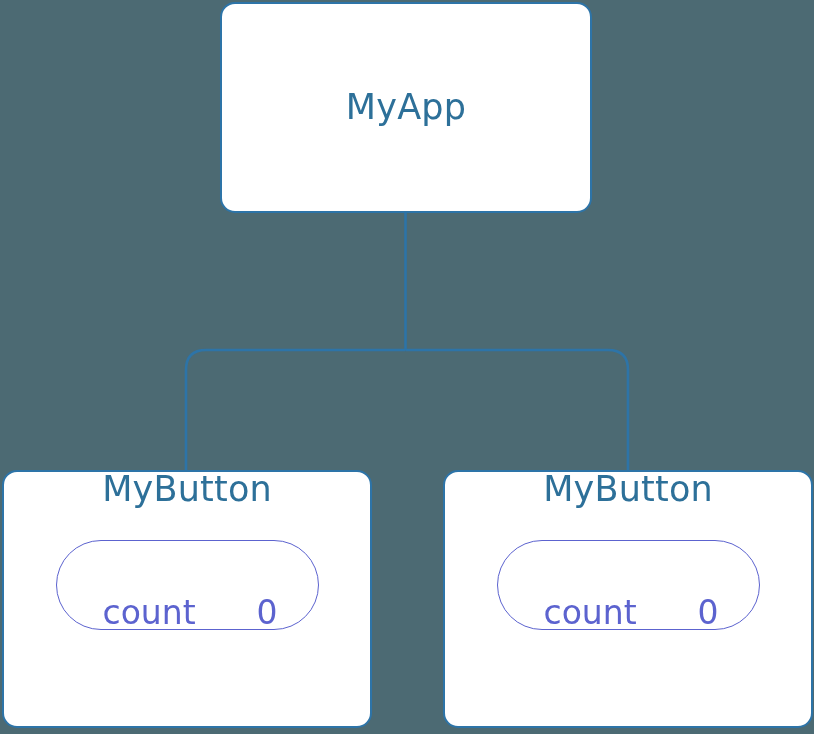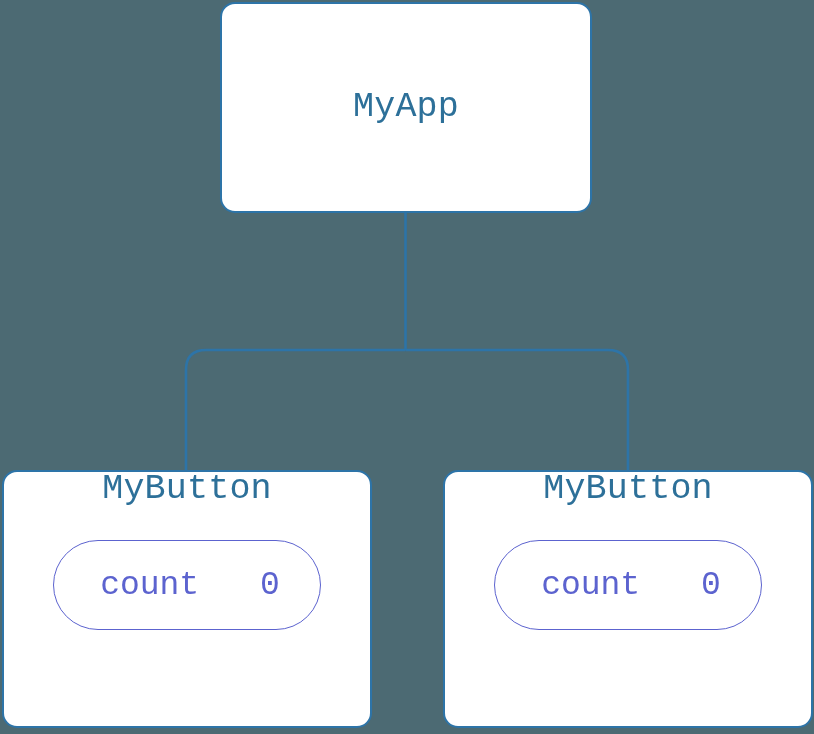--- a/index.html
+++ b/index.html
@@ -26,21 +26,20 @@
   .node {
     position: absolute;
     background: #ffffff;
     border: 2.5px solid #2d74a8;
     border-radius: 15px;
     box-sizing: border-box;
     display: flex;
     flex-direction: column;
     align-items: center;
     z-index: 2;
-    font-family: Liberation Mono, monospace;
   }
   #node-myapp {
     left: 220px;
     top: 2px;
     width: 372px;
     height: 211px;
     justify-content: center;
   }
   #node-mybutton-1 {
     left: 2px;
@@ -62,21 +61,21 @@
     font-weight: 400;
     letter-spacing: 0.2px;
     line-height: 1;
     white-space: nowrap;
   }
   #node-mybutton-1 .node-label,
   #node-mybutton-2 .node-label {
   }
   .state-pill {
     display: flex;
-    align-items: center;
+    align-items: flex-end;
     margin-top: 33px;
     height: 90px;
     border: 1.9px solid #5c63cf;
     border-radius: 45px;
     box-sizing: border-box;
     background: transparent;
     overflow: hidden;
   }
   .pill-key {
     display: flex;

